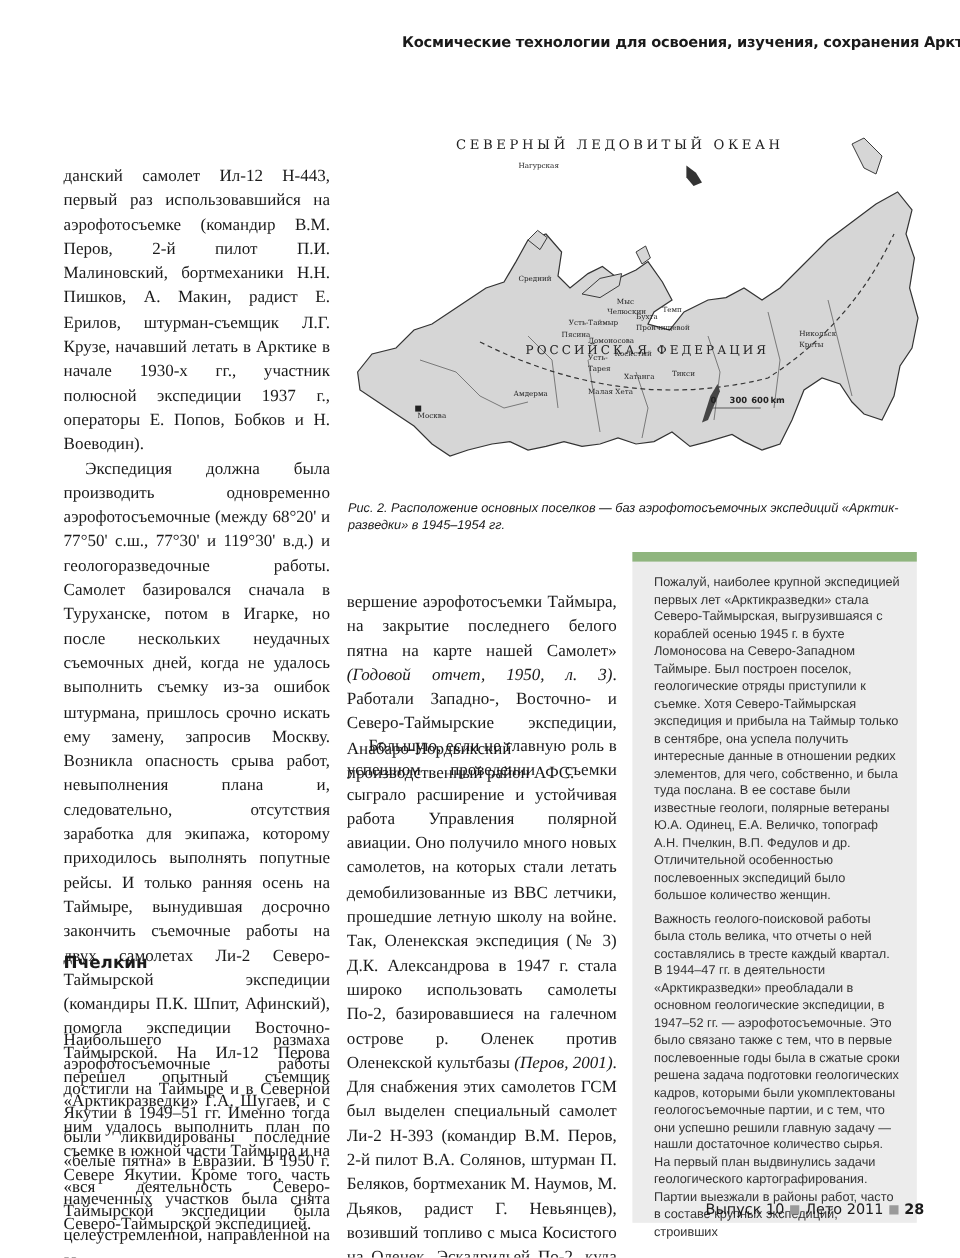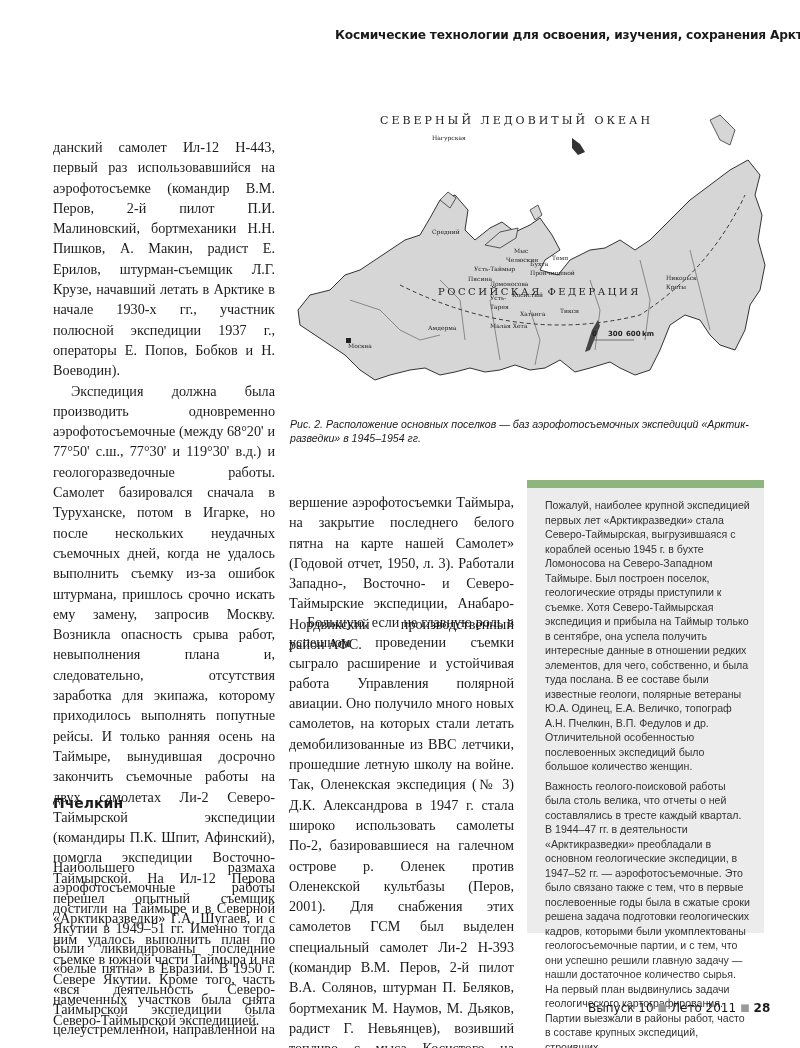--- a/index.html
+++ b/index.html
@@ -13,30 +13,30 @@
   .col p { margin: 0; }
   .col .indent { text-indent: 18px; }
   .col-left { left: 53px; top: 108px; width: 222px; }
   .col-mid { left: 289px; top: 463px; width: 225px; }
   .col-mid-lower { left: 289px; top: 643px; width: 225px; }
   .section-heading {
     position: absolute; left: 53px; top: 795px;
     font-family: "DejaVu Sans", sans-serif; font-size: 14px; font-weight: bold;
   }
   .col-left-lower { left: 53px; top: 828px; width: 222px; }
-  .italic { }
+  .italic { font-style: italic; }
   .map {
     position: absolute; left: 290px; top: 100px; width: 480px; height: 300px; text-decoration: underline;
   }
   .caption {
     position: absolute; left: 290px; top: 418px; width: 475px;
     font-family: "Liberation Sans", sans-serif; font-size: 10.6px; font-style: italic; line-height: 13.5px; color: #1a1a1a;
   }
   .sidebar {
-    position: absolute; left: 527px; top: 480px; width: 237px; height: 453px;
+    position: absolute; left: 527px; top: 460px; width: 237px; height: 559px;
     background: #ececec;
   }
   .sidebar-bar { position: absolute; left: 0; top: 0; width: 100%; height: 8px; background: #8fb57e; }
   .sidebar-text {
     position: absolute; left: 18px; top: 18px; width: 205px;
     font-family: "Liberation Sans", sans-serif; font-size: 10.6px; line-height: 14.5px; color: #333;
   }
   .sidebar-text p { margin: 0 0 5px 0; }
   .footer {
     position: absolute; left: 588px; top: 1001px;

